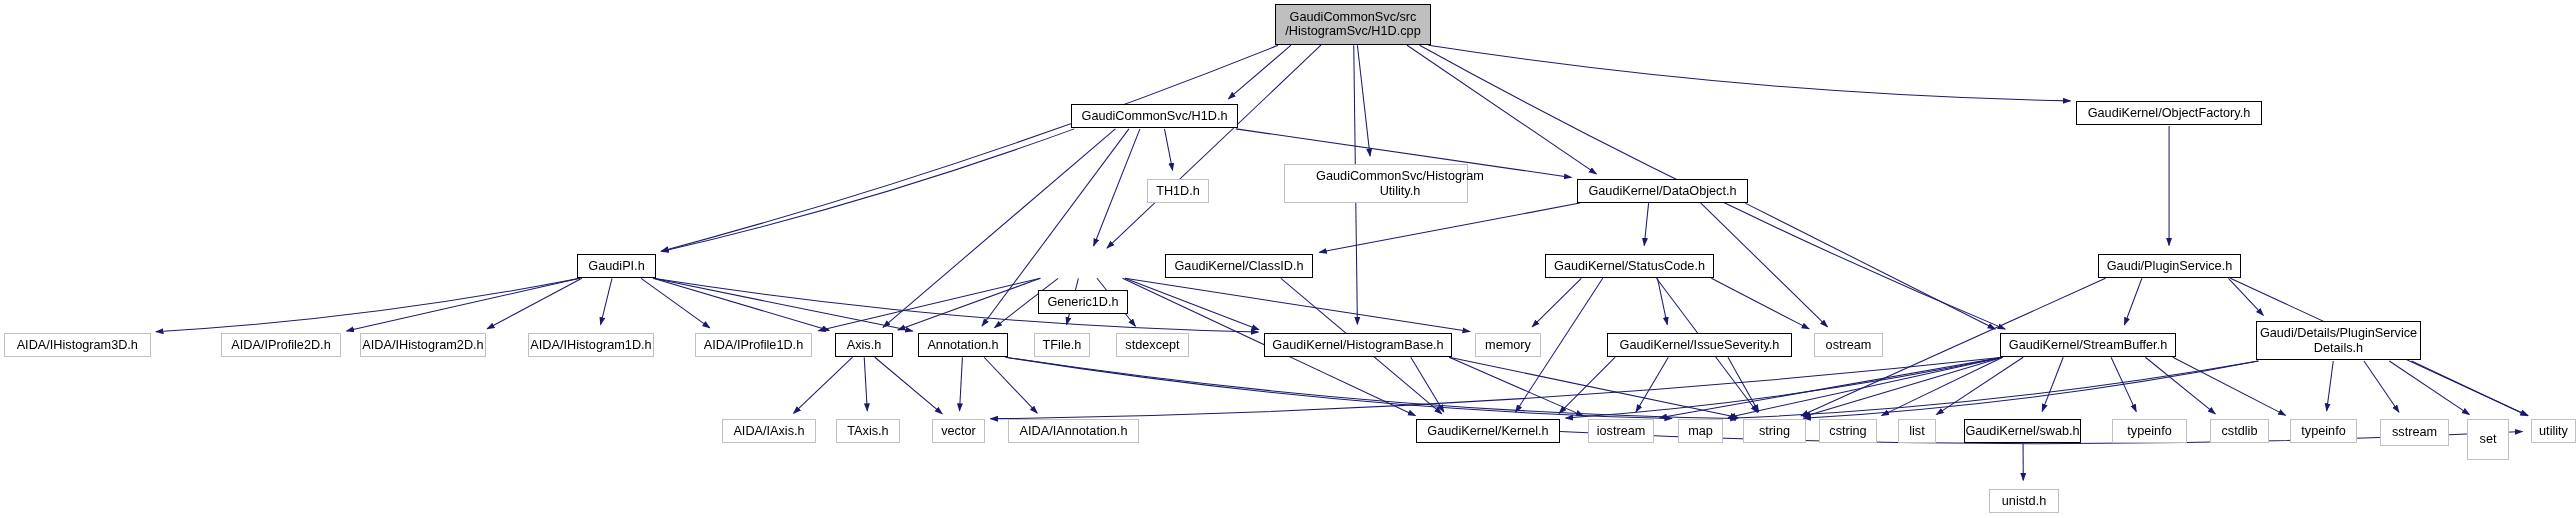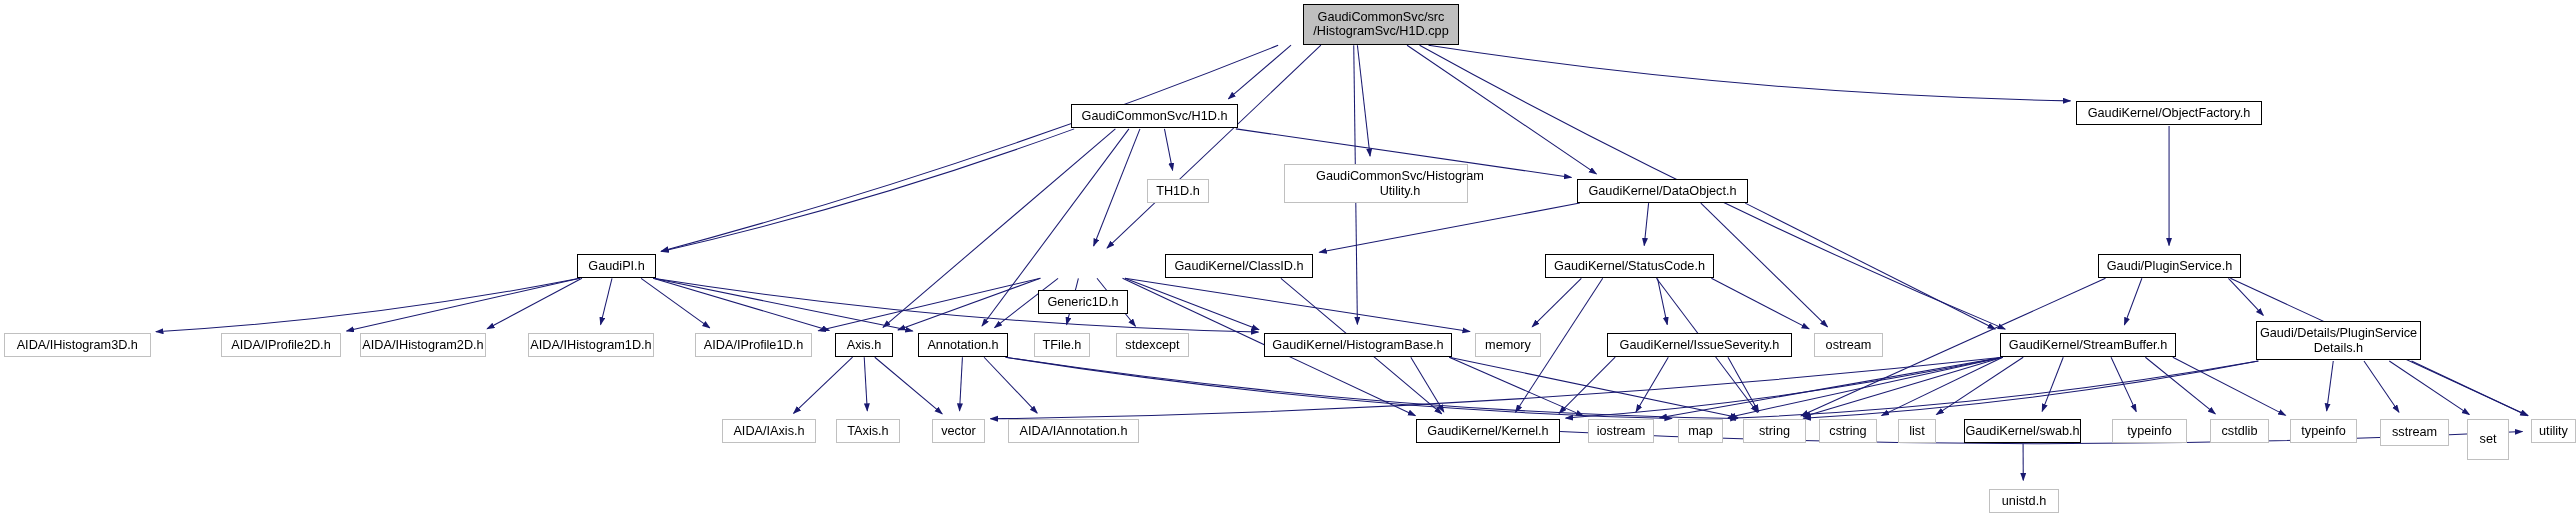--- a/index.html
+++ b/index.html
@@ -30,21 +30,20 @@
     font-size:12.7px;
     line-height:1.15;
     white-space:pre-line;
     letter-spacing:0px;
     z-index:3;
   }
   .node.hdr{ border:0.9px solid #000000; }
   .node.root{
     background:#bfbfbf;
     border:0.9px solid #000000;
-    margin-left:28px;
   }
   .node .lbl{ display:block; padding:0 3.8px; }
 </style>
 </head>
 <body>
 
 <div id="graph">
   <svg id="edges" xmlns="http://www.w3.org/2000/svg" viewBox="0 0 2741 552" width="2576" height="519">
     <defs>
       <marker id="arrow" markerWidth="9" markerHeight="9" refX="8" refY="3.2" orient="auto" markerUnits="userSpaceOnUse">

